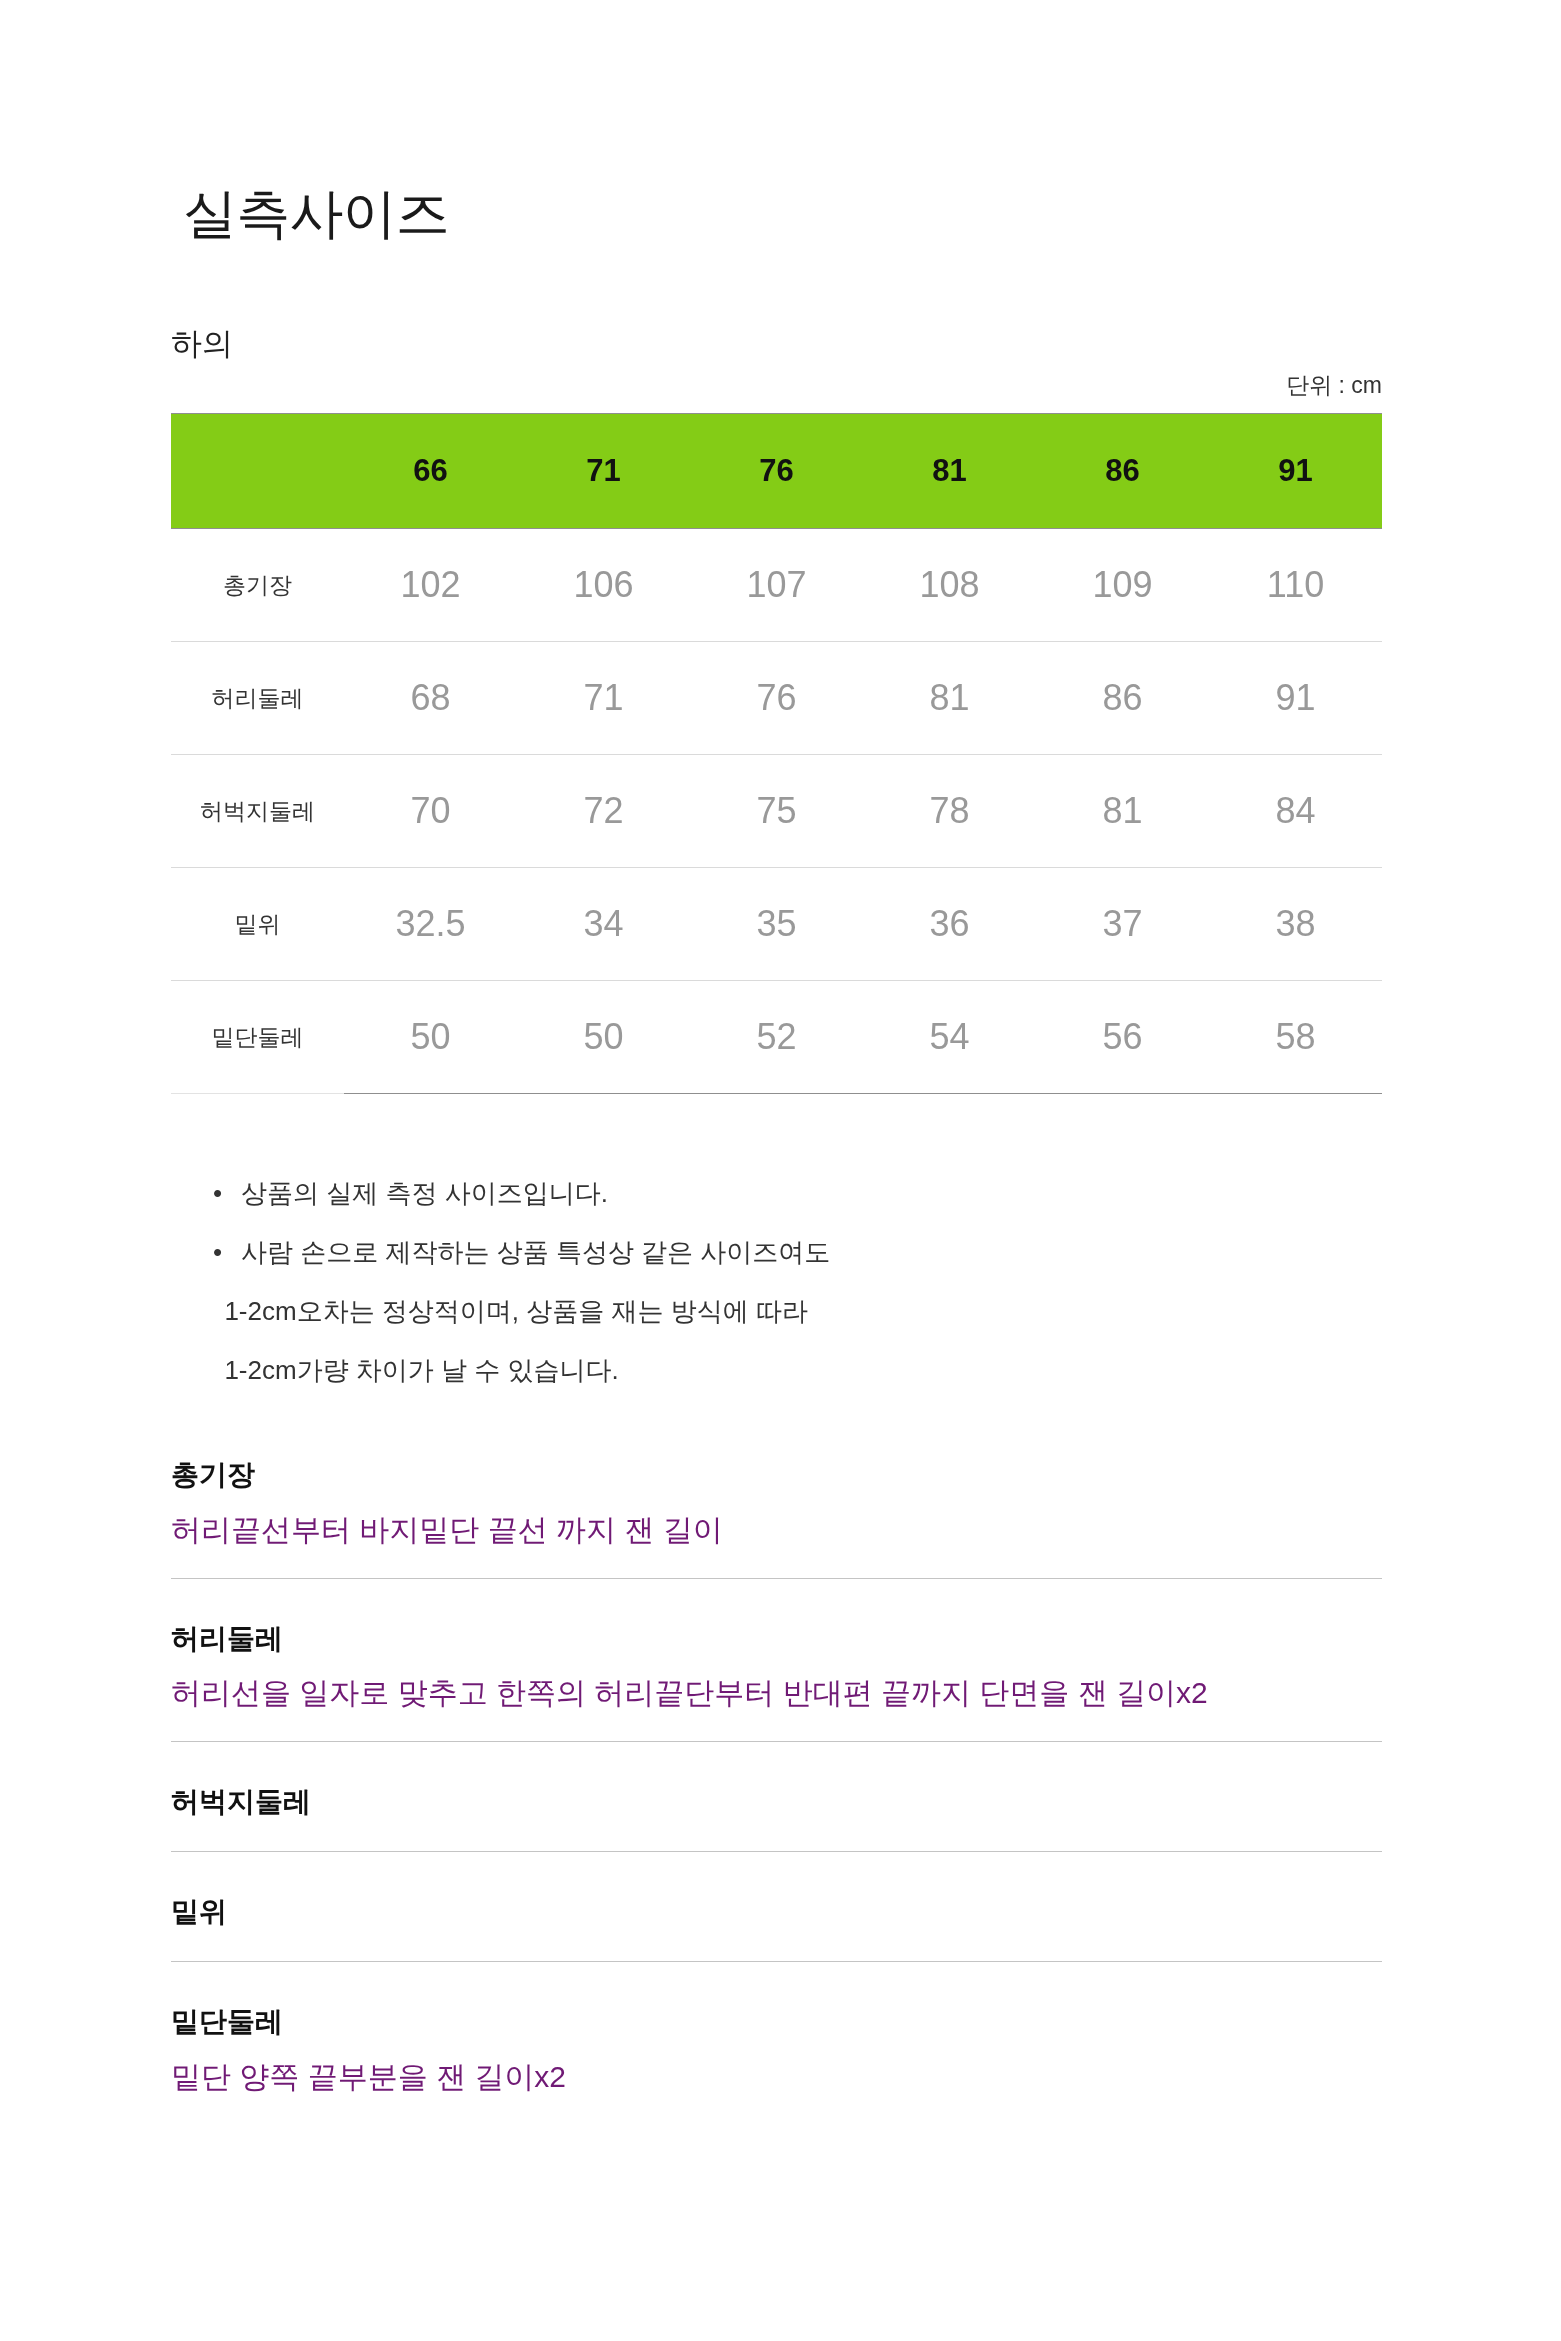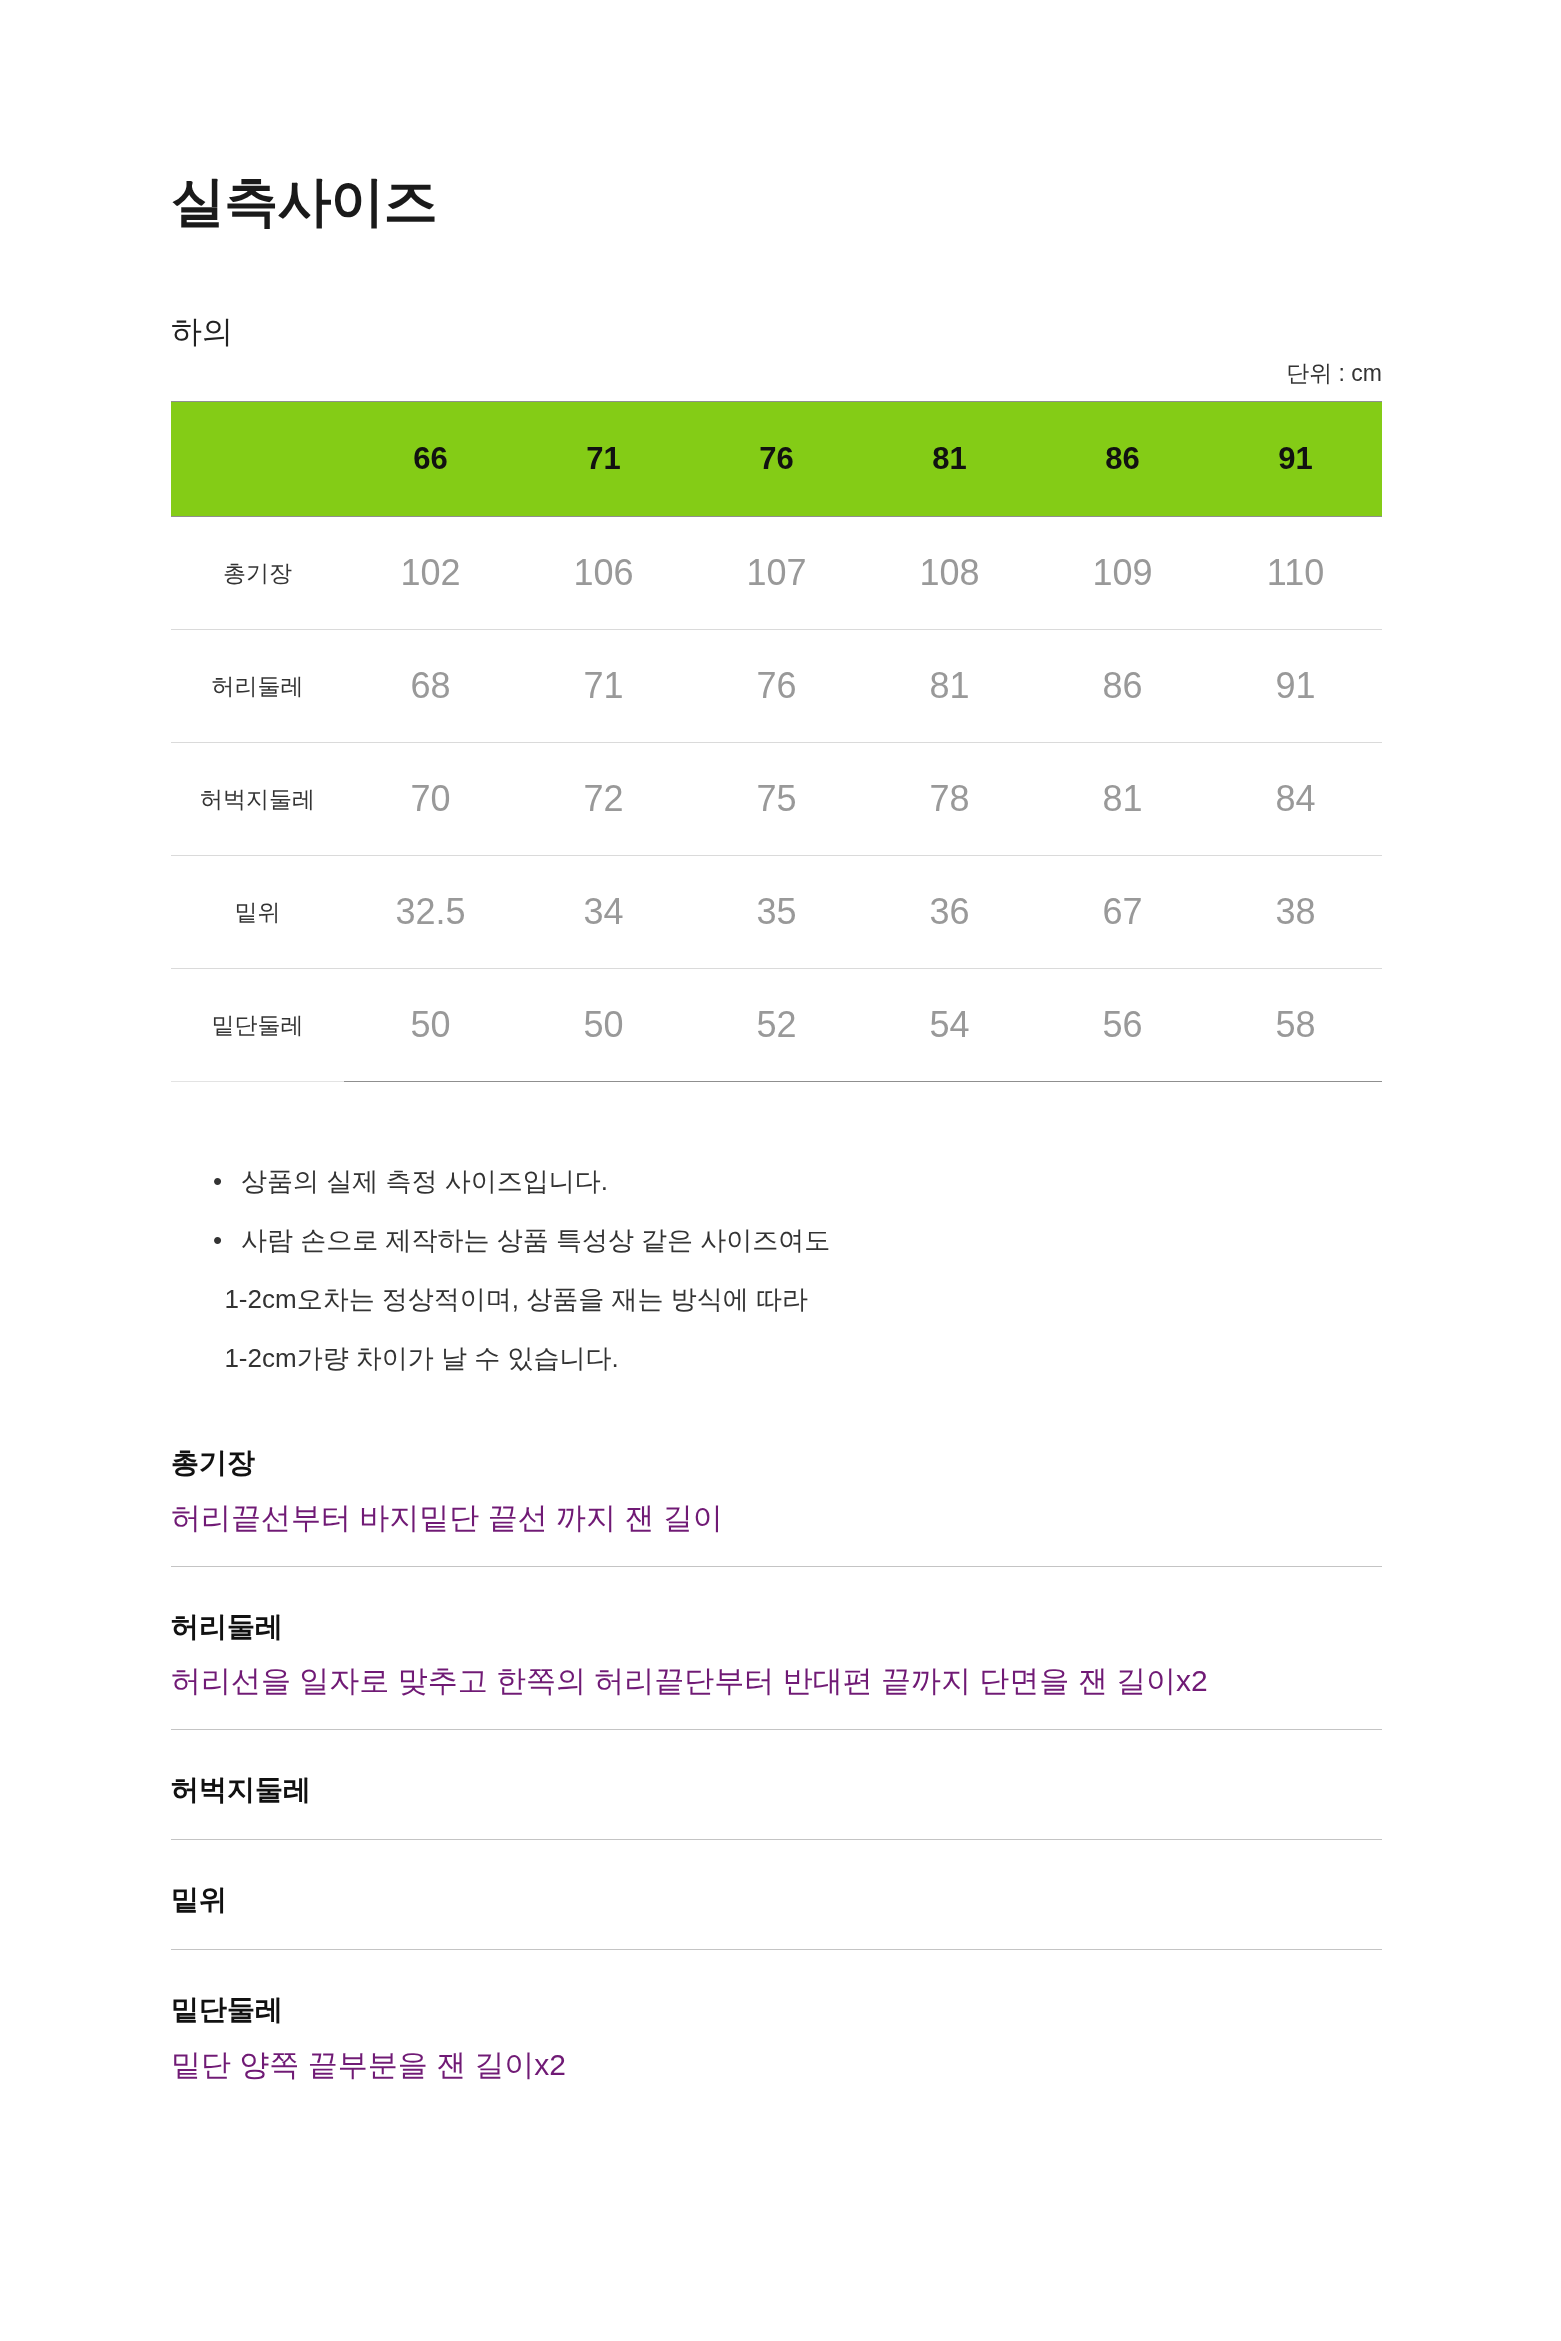--- a/index.html
+++ b/index.html
@@ -4,22 +4,22 @@
 <style>
   html,body { margin:0; padding:0; }
   body {
     width:1561px; height:2342px; background:#ffffff;
     font-family:"Liberation Sans","DejaVu Sans",sans-serif;
     color:#111; -webkit-font-smoothing:antialiased;
   }
   .page { padding:172px 179px 0 171px; }
 
   .page-title {
-    font-size:54px; font-weight:700; line-height:59px;
-    margin:0; color:#1a1a1a; letter-spacing:-0.8px;
+    font-size:54px; font-weight:400; line-height:59px;
+    margin:12px; color:#1a1a1a; letter-spacing:-0.8px;
   }
   .garment-title {
     font-size:31px; font-weight:500; line-height:39px;
     margin:81px 0 0; color:#222222;
   }
   .unit-row {
     text-align:right; font-size:23px; line-height:28px;
     color:#333333; margin-top:8.1px;
   }
 
@@ -111,21 +111,21 @@
         <td class="size-value">78</td>
         <td class="size-value">81</td>
         <td class="size-value">84</td>
       </tr>
       <tr>
         <td class="row-label">밑위</td>
         <td class="size-value">32.5</td>
         <td class="size-value">34</td>
         <td class="size-value">35</td>
         <td class="size-value">36</td>
-        <td class="size-value">67</td>
+        <td class="size-value">37</td>
         <td class="size-value">38</td>
       </tr>
       <tr class="last-row">
         <td class="row-label">밑단둘레</td>
         <td class="size-value">50</td>
         <td class="size-value">50</td>
         <td class="size-value">52</td>
         <td class="size-value">54</td>
         <td class="size-value">56</td>
         <td class="size-value">58</td>

